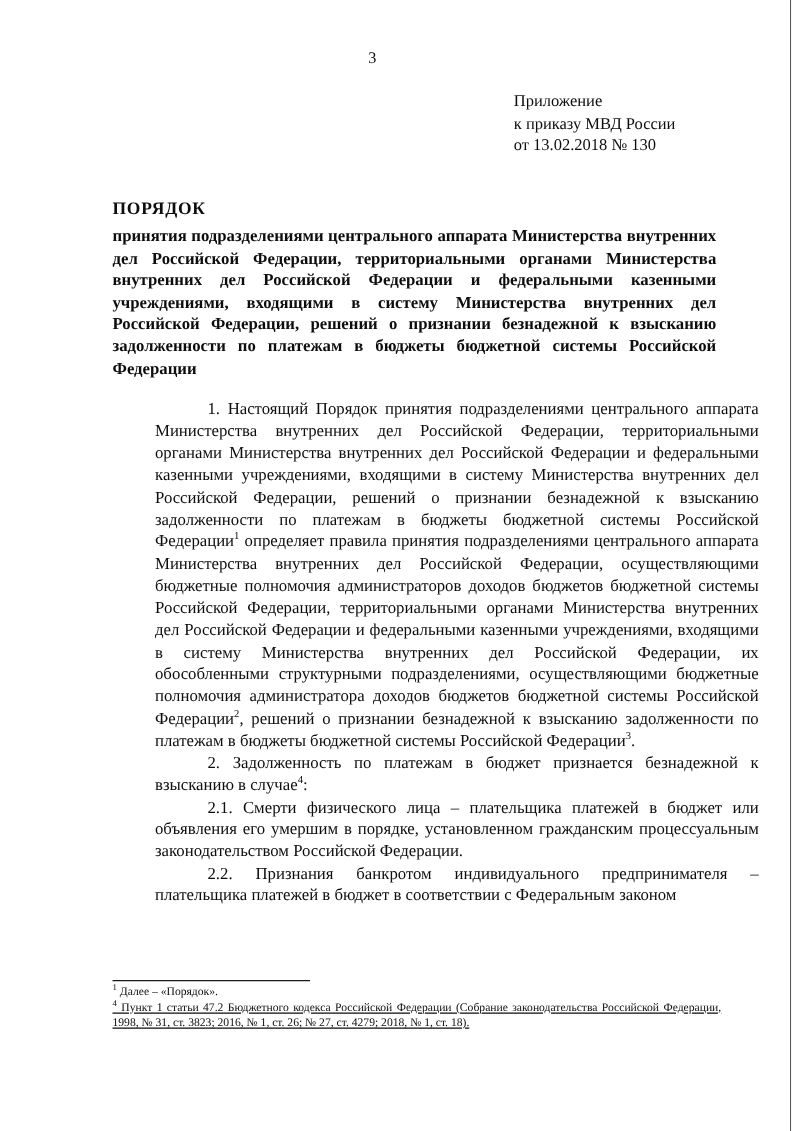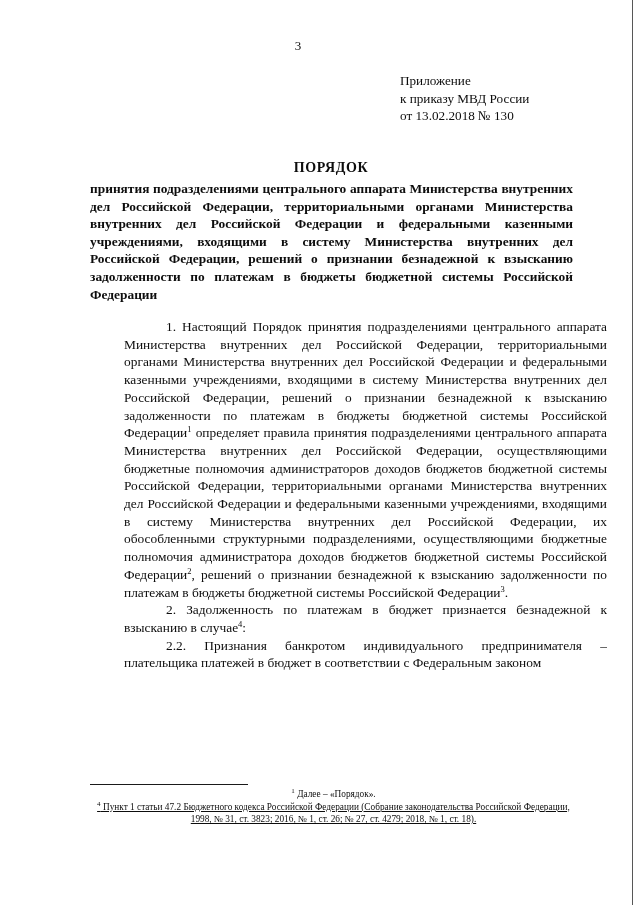--- a/index.html
+++ b/index.html
@@ -45,33 +45,32 @@
     left: 0;
     width: 596px;
     text-align: center;
     font-size: 13px;
     letter-spacing: .2px;
   }
 
   .approval-block {
     position: absolute;
     top: 72px;
-    left: 400px;
+    left: 411px;
     font-size: 13.2px;
     line-height: 17.5px;
     white-space: nowrap;
   }
   .approval-block div { margin: 0; }
 
   .doc-title {
     position: absolute;
     top: 160px;
     left: 90px;
     width: 482px;
-    text-align: center;
     font-size: 14px;
     font-weight: bold;
     letter-spacing: .6px;
   }
 
   .title-sub {
     position: absolute;
     top: 180px;
     left: 90px;
     width: 483px;
@@ -120,21 +119,20 @@
     top: 788px;
     left: 90px;
     width: 487px;
     font-size: 9.3px;
     line-height: 12.6px;
     text-align: left;
   }
   .footnotes p {
     margin: 0;
     text-indent: 0;
-    text-align: center;
   }
   .footnotes sup {
     font-size: 7px;
   }
   .fn-long {
     text-align: justify;
     text-justify: inter-word;
     text-decoration: underline;
   }
 </style>
@@ -156,20 +154,21 @@
 
   <div class="doc-title">ПОРЯДОК</div>
 
   <div class="title-sub">принятия подразделениями центрального аппарата Министерства внутренних дел Российской Федерации, территориальными органами Министерства внутренних дел Российской Федерации и федеральными казенными учреждениями, входящими в систему Министерства внутренних дел Российской Федерации, решений о признании безнадежной к взысканию задолженности по платежам в бюджеты бюджетной системы Российской Федерации</div>
 
   <div class="body-block">
     <p><span>1. Настоящий Порядок принятия подразделениями центрального аппарата Министерства внутренних дел Российской Федерации, территориальными органами Министерства внутренних дел Российской Федерации и федеральными казенными учреждениями, входящими в систему Министерства внутренних дел Российской Федерации, решений о признании безнадежной к взысканию задолженности по платежам в бюджеты бюджетной системы Российской Федерации</span><sup>1</sup><span> определяет правила принятия подразделениями центрального аппарата Министерства внутренних дел Российской Федерации, осуществляющими бюджетные полномочия администраторов доходов бюджетов бюджетной системы Российской Федерации, территориальными органами Министерства внутренних дел Российской Федерации и федеральными казенными учреждениями, входящими в систему Министерства внутренних дел Российской Федерации, их обособленными структурными подразделениями, осуществляющими бюджетные полномочия администратора доходов бюджетов бюджетной системы Российской Федерации</span><sup>2</sup><span>, решений о признании безнадежной к взысканию задолженности по платежам в бюджеты бюджетной системы Российской Федерации</span><sup>3</sup><span>.</span></p>
 
     <p><span>2. Задолженность по платежам в бюджет признается безнадежной к взысканию в случае</span><sup>4</sup><span>:</span></p>
 
+    <p>2.1. Смерти физического лица – плательщика платежей в бюджет или объявления его умершим в порядке, установленном гражданским процессуальным законодательством Российской Федерации.</p>
 
     <p>2.2. Признания банкротом индивидуального предпринимателя – плательщика платежей в бюджет в соответствии с Федеральным законом</p>
   </div>
 
   <div class="footnote-rule"></div>
 
   <div class="footnotes">
     <p><sup>1</sup><span> Далее – «Порядок».</span></p>
     <p class="fn-long"><sup>4</sup><span> Пункт 1 статьи 47.2 Бюджетного кодекса Российской Федерации (Собрание законодательства Российской Федерации, 1998, № 31, ст. 3823; 2016, № 1, ст. 26; № 27, ст. 4279; 2018, № 1, ст. 18).</span></p>
   </div>

